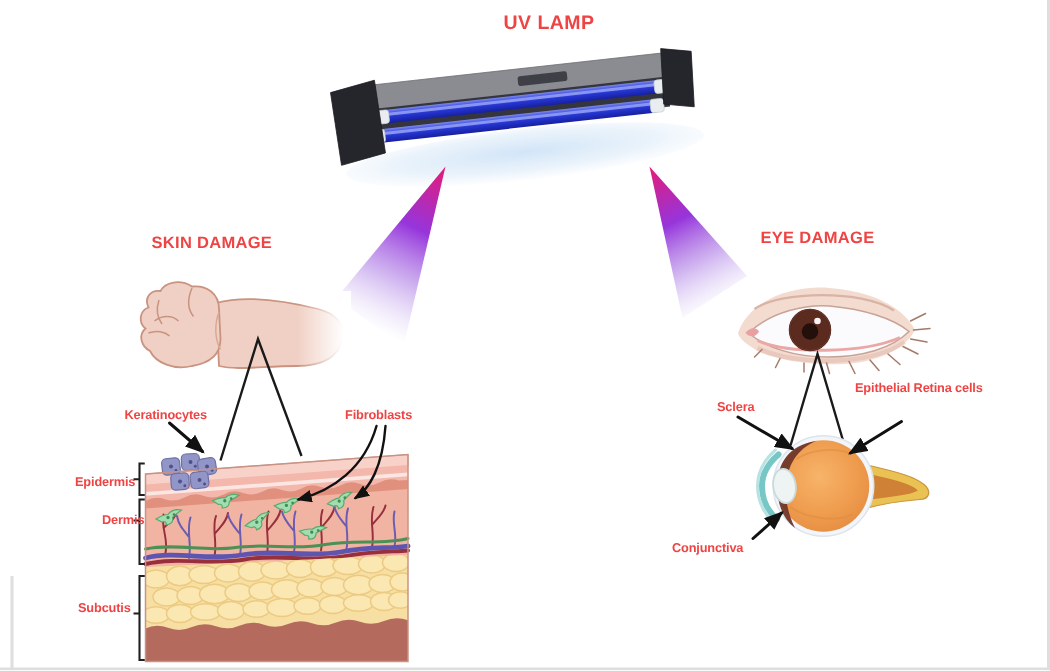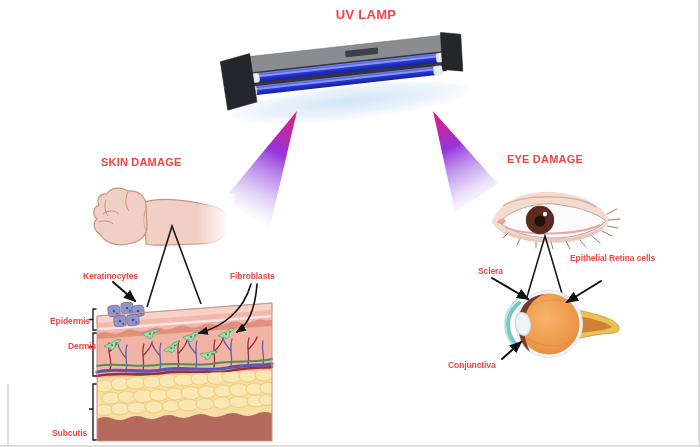--- a/index.html
+++ b/index.html
@@ -11,21 +11,21 @@
   .lbl-title{font-size:13px;letter-spacing:.3px;}
   .lbl-section{font-size:11px;letter-spacing:.2px;}
   .lbl-small{font-size:8.5px;letter-spacing:-0.1px;}
   #uv-lamp-title{left:300px;top:7px;width:132px;text-align:center;}
   #skin-damage-title{left:101px;top:156px;text-align:center;}
   #eye-damage-title{left:507px;top:153px;}
   #keratinocytes-label{left:83px;top:271px;}
   #fibroblasts-label{left:230px;top:271px;}
   #epidermis-label{left:50px;top:316px;}
   #dermis-label{left:50px;top:341px;margin-left:18px;}
-  #subcutis-label{left:52px;top:428px;}
+  #subcutis-label{left:52px;top:400px;}
   #sclera-label{left:478px;top:266px;}
   #epithelial-label{left:570px;top:253px;}
   #conjunctiva-label{left:448px;top:360px;}
   svg{position:absolute;left:0;top:0;}
   .edge{position:absolute;background:#dededd;}
   .edge-right{right:0;top:0;width:2px;height:447px;}
   .edge-bottom{left:0;bottom:0;width:700px;height:2px;}
   .edge-left-low{left:7px;top:384px;width:2px;height:63px;}
 </style>
 </head>

